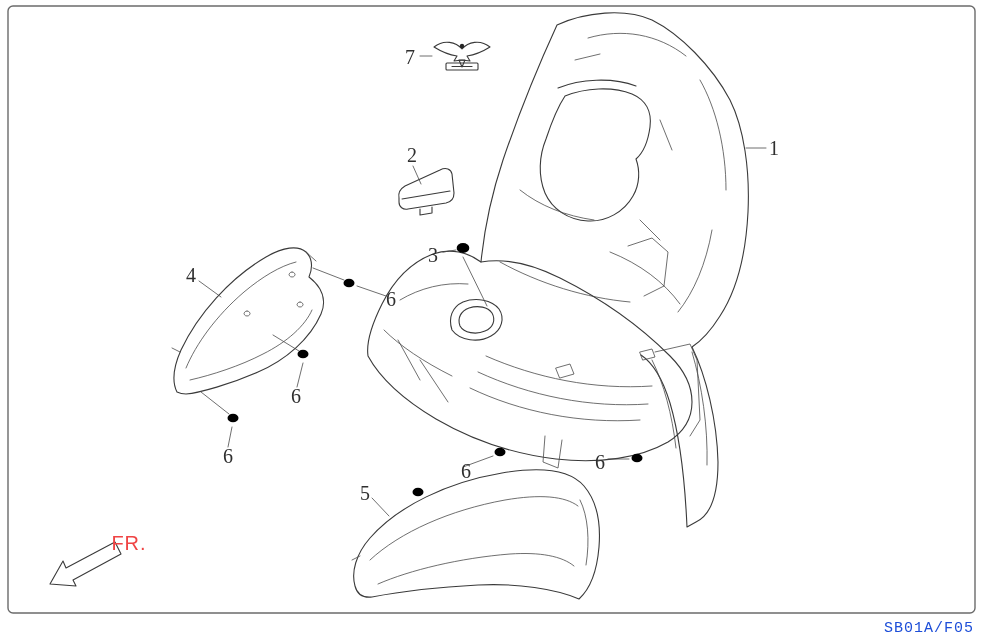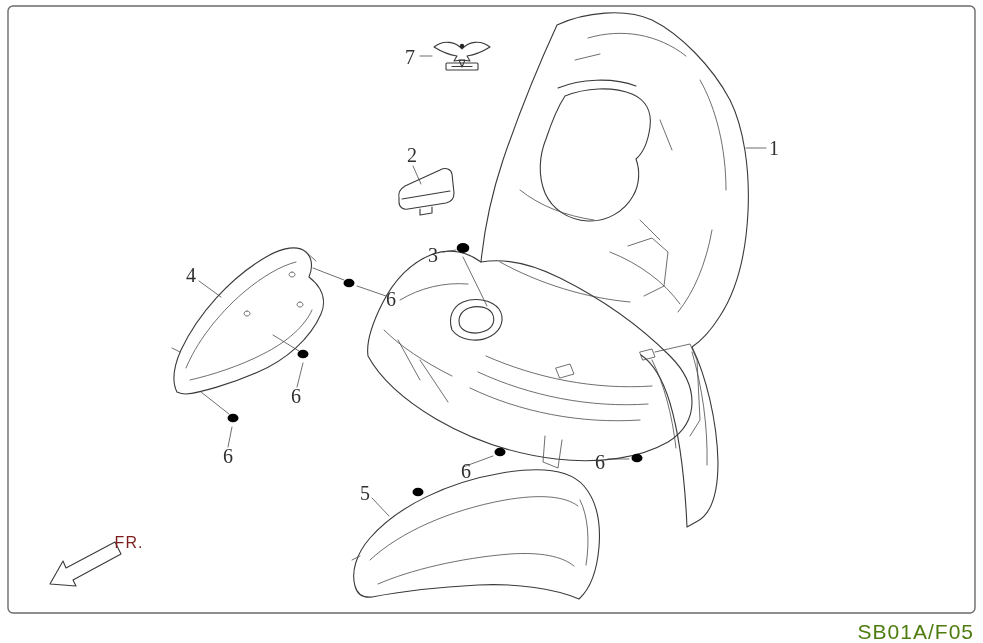--- a/index.html
+++ b/index.html
@@ -15,28 +15,28 @@
   .art .thin{stroke-width:0.8;stroke:#4a4a4a;}
   .frame{stroke:#6b6b6b;fill:none;stroke-width:1.4;}
   .solid{fill:#262626;stroke:none;}
   .callout{
     position:absolute;transform:translate(-50%,-50%);
     font-size:20px;color:#2f2f2f;line-height:1;
     font-family:"Liberation Serif", serif;
   }
   .fr-label{
     position:absolute;left:129px;top:543px;transform:translate(-50%,-50%);
-    font-size:16px;letter-spacing:1px;color:#7f1d1d;
+    font-size:20px;letter-spacing:1px;color:#ef4444;
     font-family:"Liberation Sans", sans-serif;
     text-align:right;
   }
   .code-label{
     position:absolute;right:9px;top:620px;
-    font-family:Liberation Sans, sans-serif;
-    font-size:21px;letter-spacing:1px;color:#4d7c0f;
+    font-family:Liberation Mono, monospace;
+    font-size:15px;letter-spacing:1px;color:#1d4ed8;
   }
 </style>
 </head>
 <body>
 
 <div class="canvas">
 
   <svg width="983" height="643" viewBox="0 0 983 643">
     <defs>
       <g id="screw">

